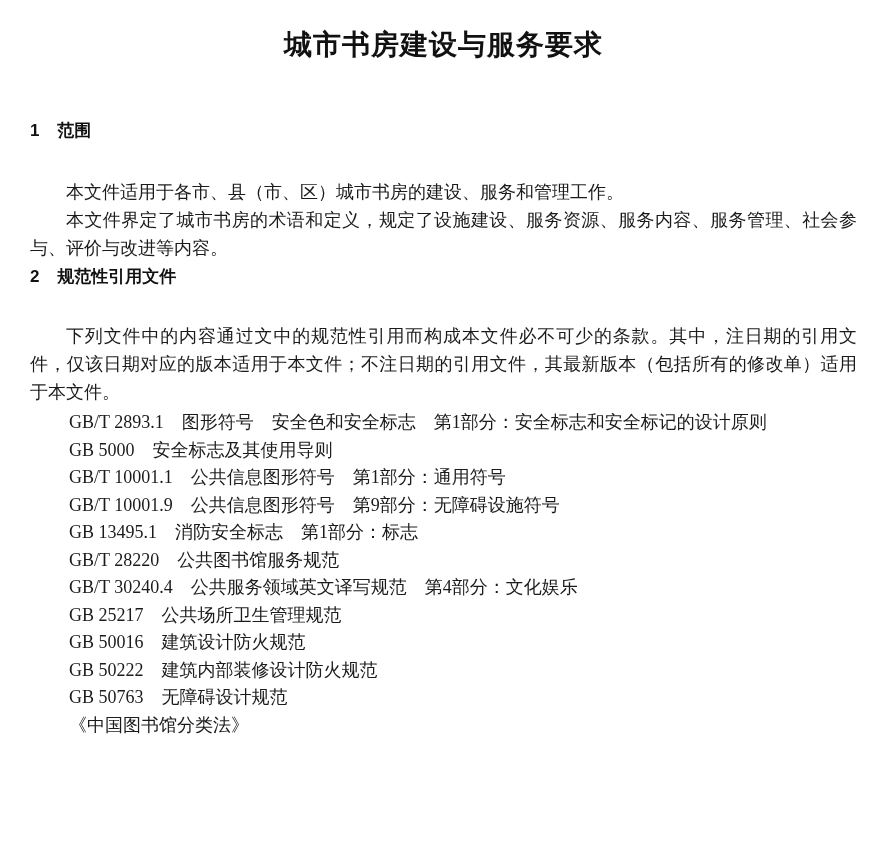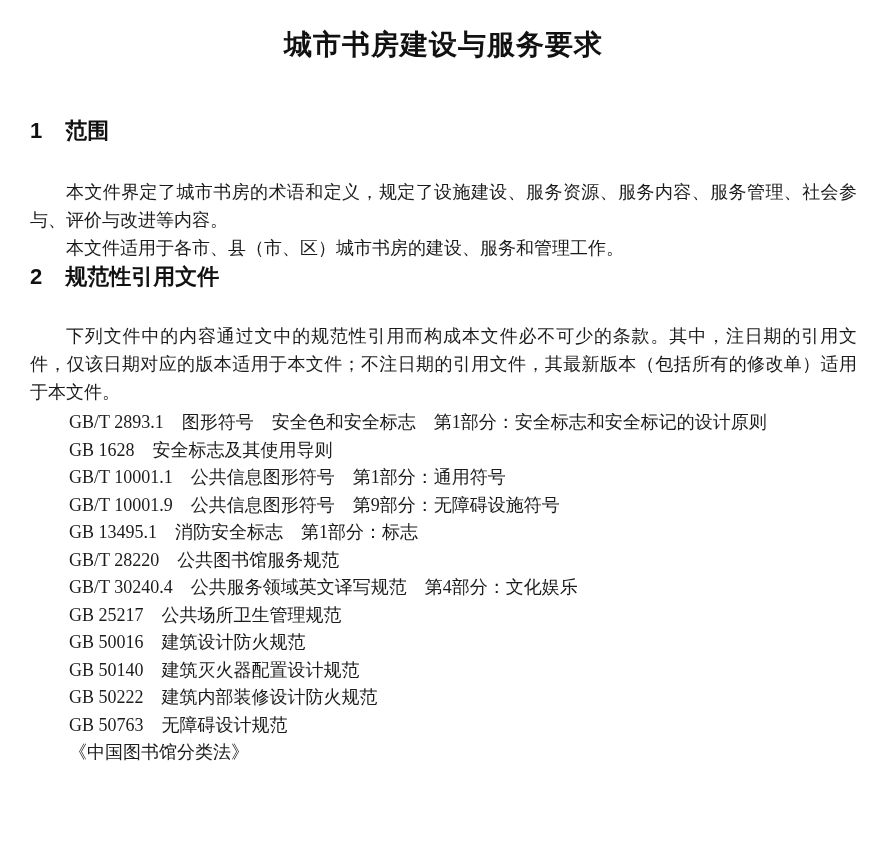--- a/index.html
+++ b/index.html
@@ -28,21 +28,21 @@
     font-weight: bold;
     font-size: 28px;
     line-height: 34px;
     color: #111;
     letter-spacing: 1px;
   }
   .section-heading {
     margin: 0 0 36px 0;
     font-family: "Liberation Sans", "DejaVu Sans", sans-serif;
     font-weight: bold;
-    font-size: 22px;
+    font-size: 17px;
     line-height: 22px;
     color: #111;
   }
   .section-heading .sec-num {
     display: inline-block;
     margin-right: 1.05em;
   }
   .section-heading.second {
     margin-top: 4px;
     margin-bottom: 34px;
@@ -69,39 +69,38 @@
 <body>
 
 <div class="page">
 
   <h1 class="doc-title">城市书房建设与服务要求</h1>
 
   <h2 class="section-heading">
     <span class="sec-num">1</span><span>范围</span>
   </h2>
 
+  <p class="para">本文件适用于各市、县（市、区）城市书房的建设、服务和管理工作。</p>
+
   <p class="para">本文件界定了城市书房的术语和定义，规定了设施建设、服务资源、服务内容、服务管理、社会参与、评价与改进等内容。</p>
-
-  <p class="para">本文件适用于各市、县（市、区）城市书房的建设、服务和管理工作。</p>
 
   <h2 class="section-heading second">
     <span class="sec-num">2</span><span>规范性引用文件</span>
   </h2>
 
   <p class="para">下列文件中的内容通过文中的规范性引用而构成本文件必不可少的条款。其中，注日期的引用文件，仅该日期对应的版本适用于本文件；不注日期的引用文件，其最新版本（包括所有的修改单）适用于本文件。</p>
 
   <ul class="ref-list">
     <li class="ref-item">GB/T 2893.1　图形符号　安全色和安全标志　第1部分：安全标志和安全标记的设计原则</li>
-    <li class="ref-item">GB 1628　安全标志及其使用导则</li>
+    <li class="ref-item">GB 5000　安全标志及其使用导则</li>
     <li class="ref-item">GB/T 10001.1　公共信息图形符号　第1部分：通用符号</li>
     <li class="ref-item">GB/T 10001.9　公共信息图形符号　第9部分：无障碍设施符号</li>
     <li class="ref-item">GB 13495.1　消防安全标志　第1部分：标志</li>
     <li class="ref-item">GB/T 28220　公共图书馆服务规范</li>
     <li class="ref-item">GB/T 30240.4　公共服务领域英文译写规范　第4部分：文化娱乐</li>
     <li class="ref-item">GB 25217　公共场所卫生管理规范</li>
     <li class="ref-item">GB 50016　建筑设计防火规范</li>
-    <li class="ref-item">GB 50140　建筑灭火器配置设计规范</li>
     <li class="ref-item">GB 50222　建筑内部装修设计防火规范</li>
     <li class="ref-item">GB 50763　无障碍设计规范</li>
     <li class="ref-item">《中国图书馆分类法》</li>
   </ul>
 
 </div>
 
 </body></html>

